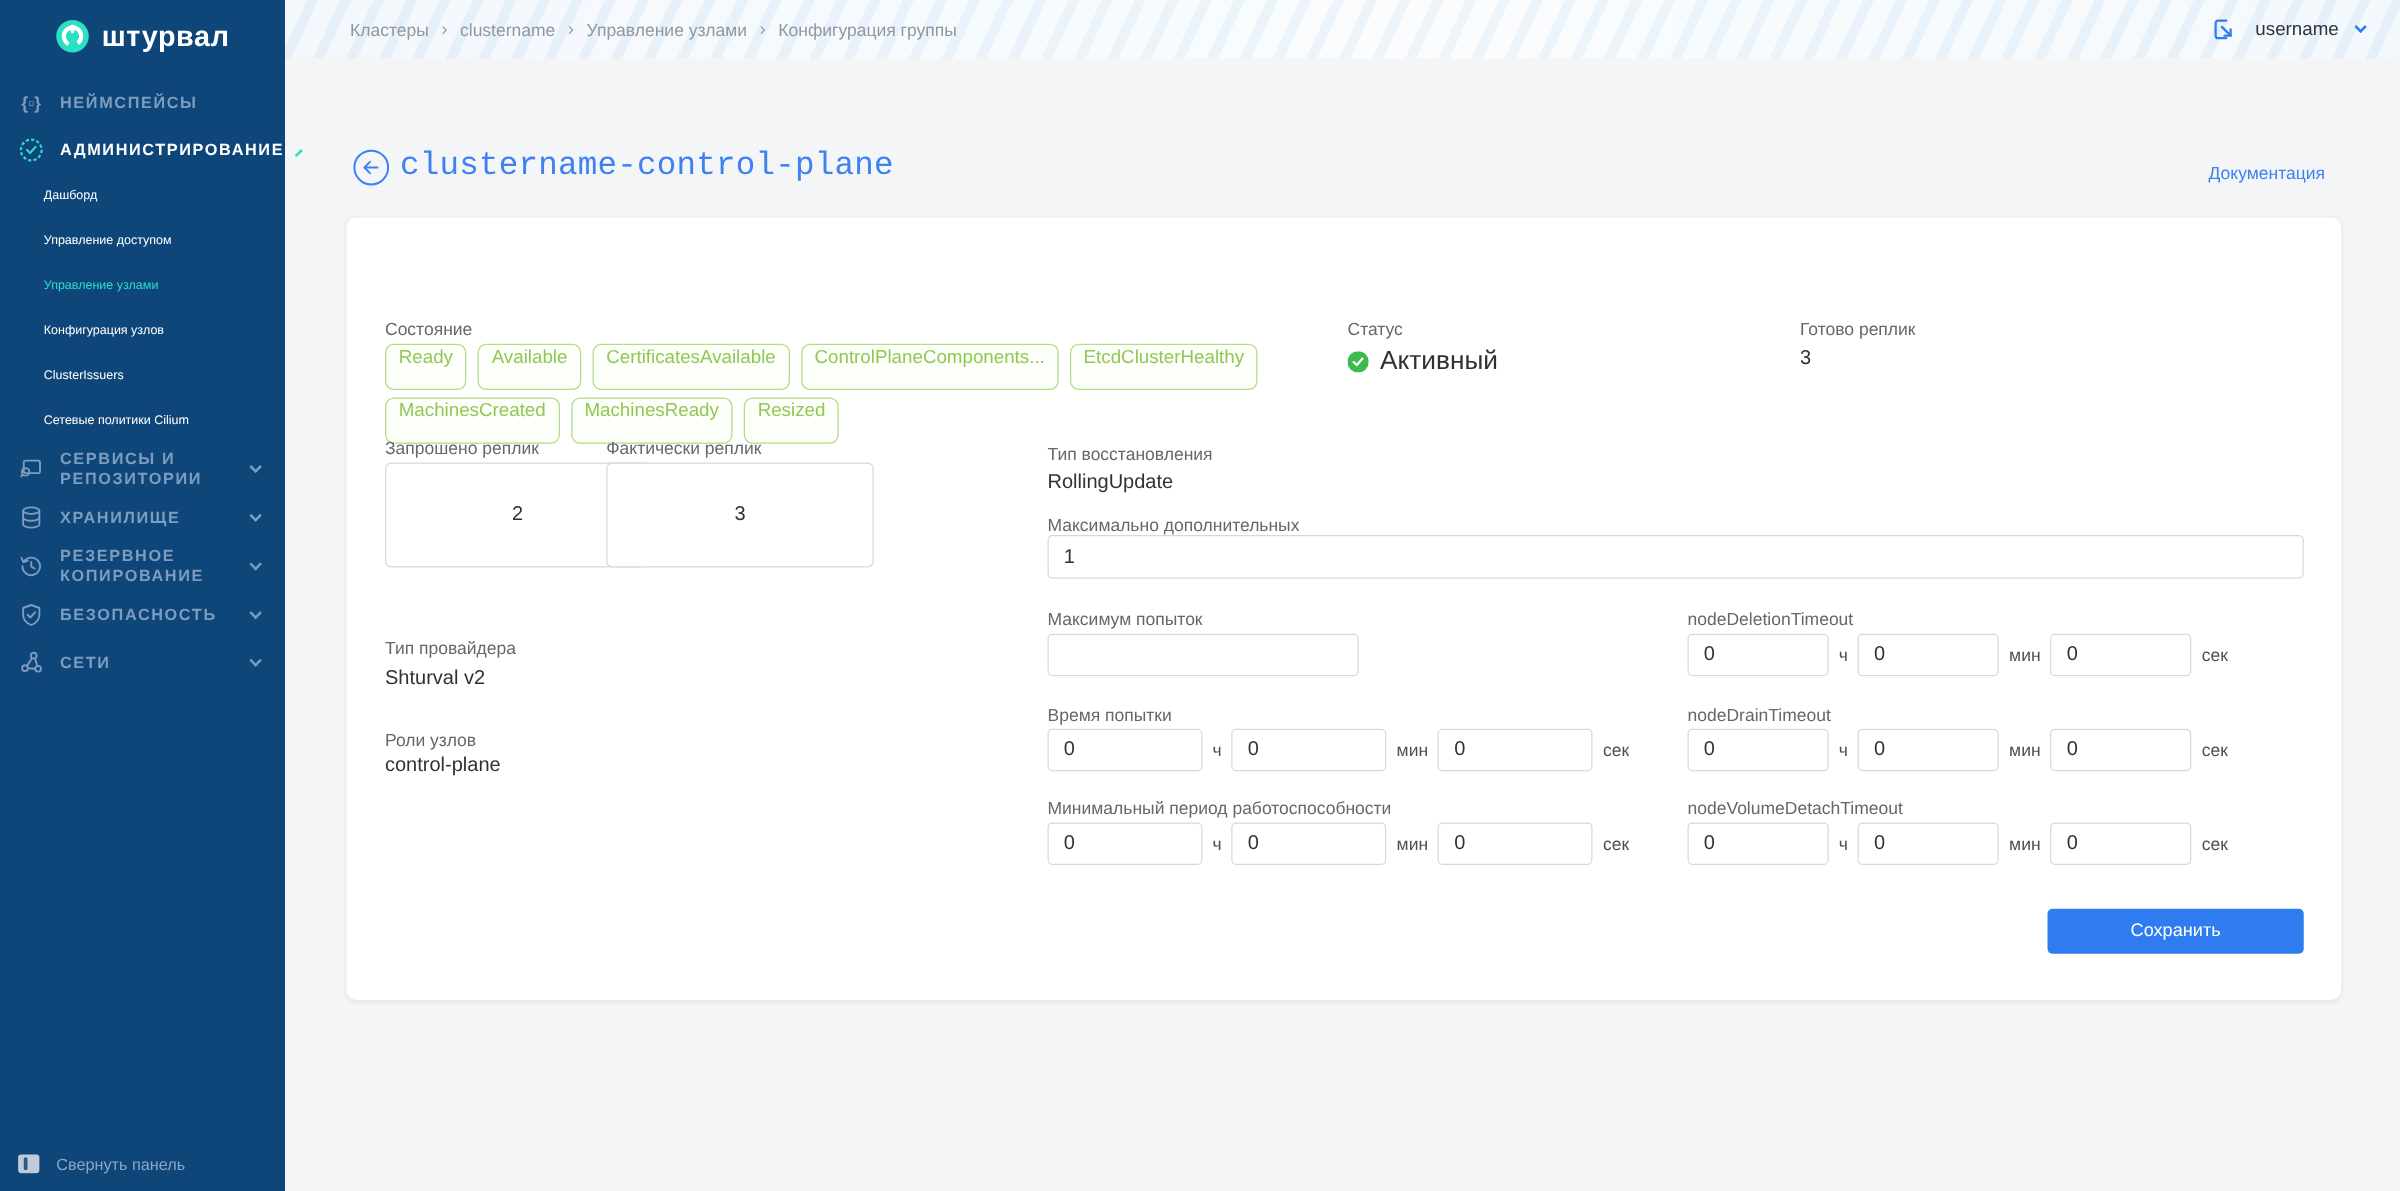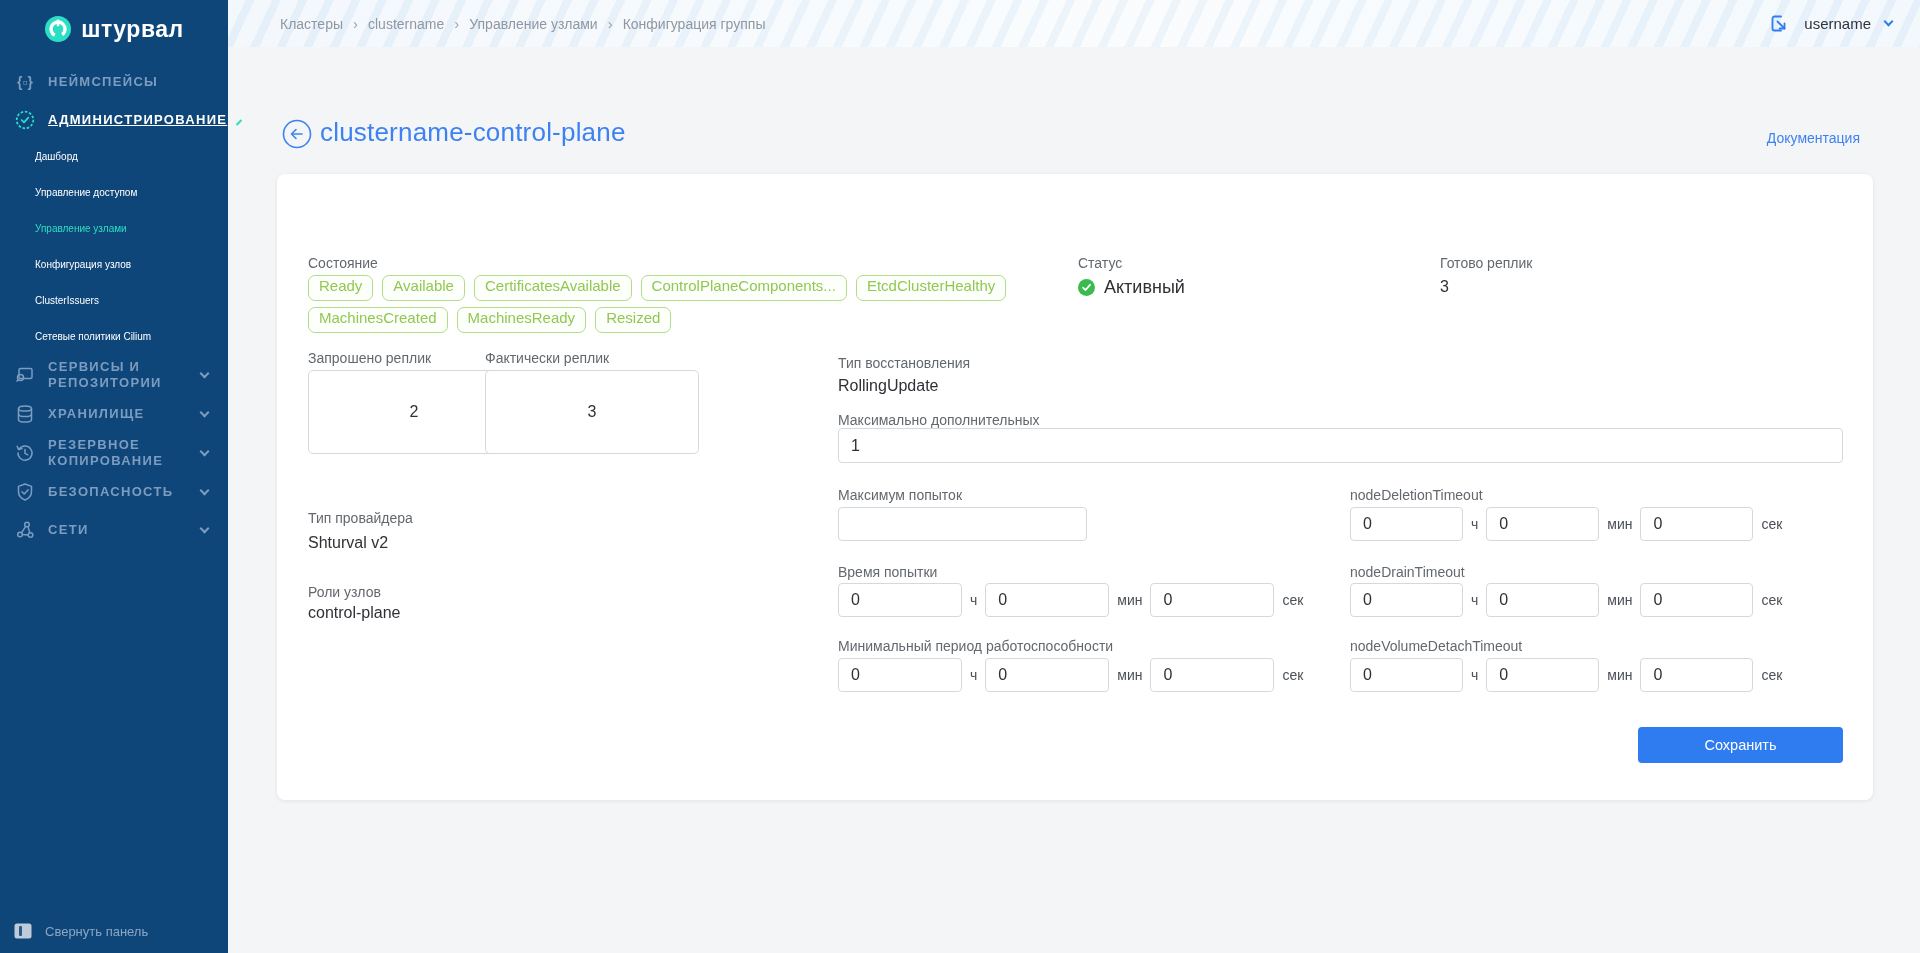--- a/index.html
+++ b/index.html
@@ -9,21 +9,21 @@
   
   .sidebar { position:fixed; left:0; top:0; width:228px; height:953px;
     background:#0F4679; color:#fff; z-index:10; }
   .logo-row { display:flex; align-items:center; justify-content:center; gap:9px;
     padding:15px 0 20px 0; }
   .logo-text { font-size:23px; font-weight:bold; letter-spacing:.5px; color:#fff; }
   .nav-item { display:flex; align-items:center; gap:11px; min-height:38px;
     padding:4px 20px 4px 13px; color:#7C9CC0; font-size:13px; font-weight:bold;
     letter-spacing:1.3px; cursor:pointer; }
   .nav-item .nlabel { line-height:16px; }
-  .nav-item.open { color:#FFFFFF;text-decoration:underline; }
+  .nav-item.open { color:#FFFFFF; }
   .nico { width:24px; display:flex; justify-content:center; flex:0 0 24px;
     font-weight:bold; font-size:14px; letter-spacing:0; }
   .chev { width:7px; height:7px; border-right:2px solid currentColor;
     border-bottom:2px solid currentColor; display:inline-block;
     transform:rotate(45deg); margin-left:auto; margin-top:-3px; }
   .chev.up { transform:rotate(-135deg); margin-top:4px; }
   .teal { color:#2BDFC4 !important; }
   .submenu { list-style:none; }
   .submenu li { padding-left:35px; height:36px; line-height:36px; color:#FFFFFF;
     font-size:10px; cursor:pointer; white-space:nowrap; }
@@ -44,45 +44,45 @@
   .top-right { margin-left:auto; display:flex; align-items:center; gap:14px; }
   .username { font-size:15px; color:#2F3340; }
   .user-chev { width:7px; height:7px; border-right:2px solid #2E7CF0;
     border-bottom:2px solid #2E7CF0; transform:rotate(45deg); margin-top:-4px; }
 
   
   .content { position:relative; height:906px; background:#F4F5F7; }
   .back-btn { position:absolute; left:54px; top:72px; width:30px; height:30px;
     cursor:pointer; }
   .page-title { position:absolute; left:92px; top:70px; font-size:26px;
-    font-weight:500; color:#3E82F1; letter-spacing:.2px; }
+    font-weight:500; color:#3E82F1; letter-spacing:.2px;font-family:Liberation Mono, monospace; }
   .docs-link { position:absolute; right:60px; top:83px; font-size:14px;
     color:#3E82F1; cursor:pointer; }
 
   .card { position:absolute; left:49px; top:127px; width:1596px; height:626px;
     background:#fff; border-radius:8px; box-shadow:0 1px 4px rgba(16,24,40,.08); }
 
   .tabs { position:absolute; left:0; top:0; right:0; height:70px;
     border-bottom:1px solid #E8EAED; display:flex; gap:30px; padding-left:41px;
     align-items:flex-end; }
   .tab { padding-bottom:13px; font-size:15px; color:#2E2F33; cursor:pointer;
     border-bottom:3px solid transparent; margin-bottom:-2px; }
   .tab.active { color:#2E7CF0; font-weight:500; border-bottom-color:#2E7CF0;
     border-radius:1px; }
 
   .flabel { position:absolute; font-size:14px; color:#63686E; white-space:nowrap; }
   .fvalue { position:absolute; font-size:16px; color:#2F3136; white-space:nowrap; }
 
   .badges { position:absolute; left:31px; top:101px; width:745px; display:flex;
     flex-wrap:wrap; gap:6px 9px; }
   .badge { border:1px solid #B2DC85; color:#90C853; background:#FDFFFB;
-    border-radius:7px; padding:1px 10px 6px 10px; font-size:15px; white-space:nowrap; }
+    border-radius:7px; padding:1px 10px 17px 10px; font-size:15px; white-space:nowrap; }
 
   .status-row { position:absolute; left:801px; top:103px; display:flex; gap:9px;
-    align-items:center; font-size:18px; color:#2F3136; }
+    align-items:center; font-size:21px; color:#2F3136; }
 
   input { font-family:"Liberation Sans", sans-serif; outline:none; }
   .bigbox { position:absolute; width:212px; height:84px; border:1px solid #D5D9DE;
     border-radius:5px; background:#fff; font-size:16px; color:#2F3136;
     text-align:center; }
   .stepper { position:absolute; left:252px; top:201px; display:flex;
     flex-direction:column; gap:11px; }
   .step-btn { width:28px; height:28px; border:1px solid #D5D9DE; border-radius:6px;
     background:#fff; display:flex; align-items:center; justify-content:center;
     cursor:pointer; }

